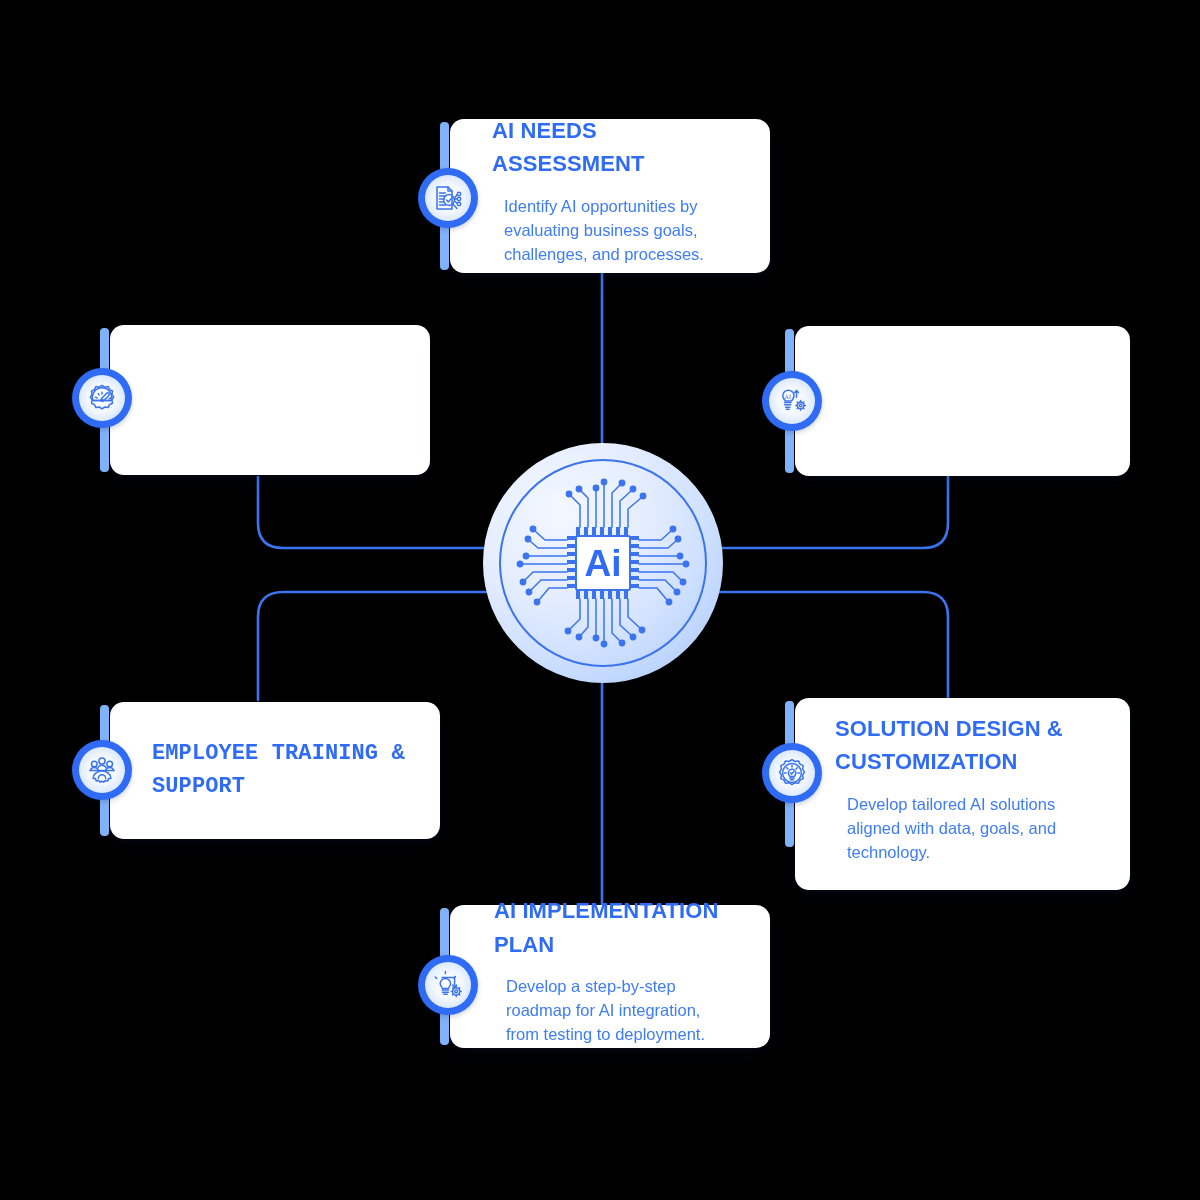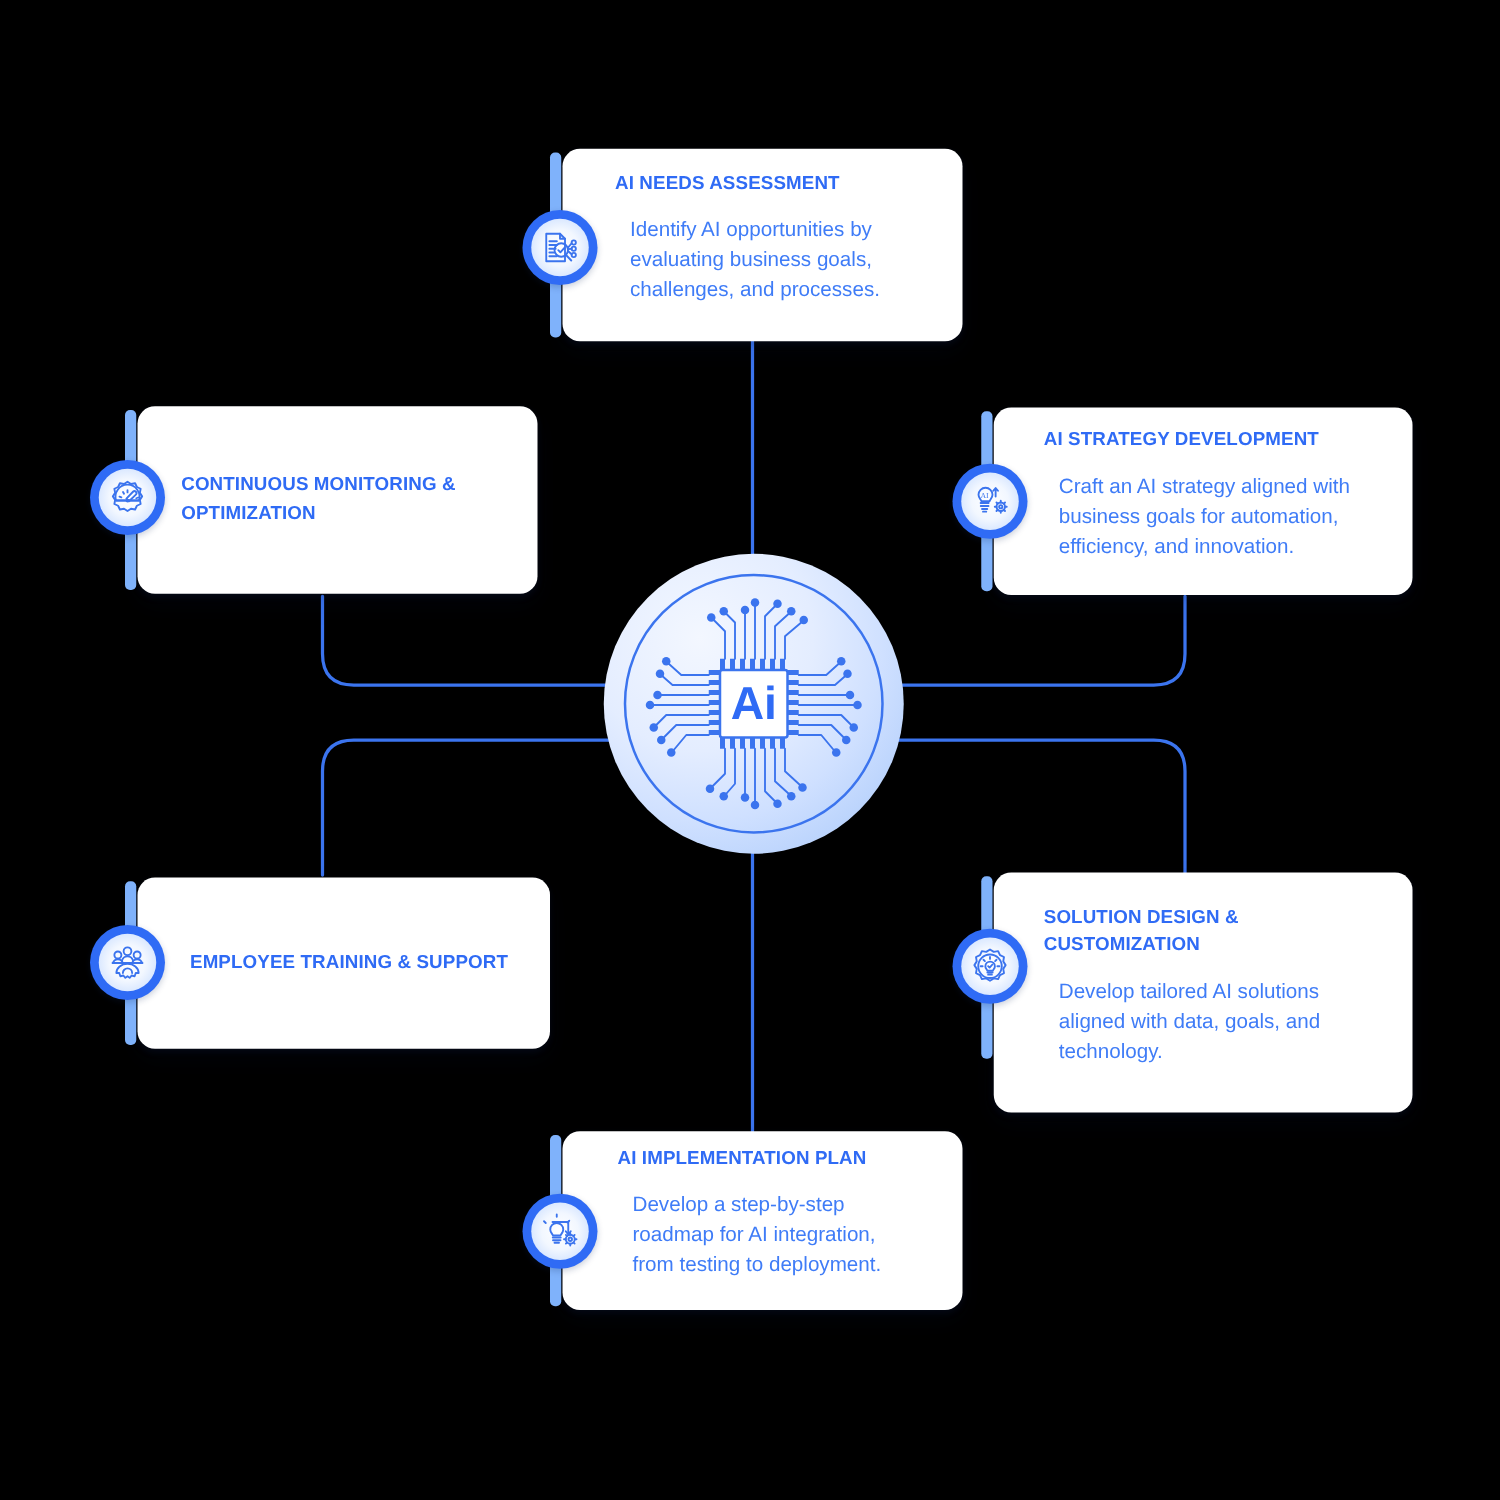--- a/index.html
+++ b/index.html
@@ -85,21 +85,21 @@
     position: absolute;
     top: 0;
     bottom: 0;
     display: flex;
     flex-direction: column;
     justify-content: center;
   }
   .card-title {
     color: #2f6bf5;
     font-weight: bold;
-    font-size: 15px;
+    font-size: 22px;
     line-height: 1.52;
     letter-spacing: 0.1px;
     margin: 0 0 1px 0;
   }
   .card-desc {
     color: #3f7cf7;
     font-size: 16.5px;
     line-height: 1.46;
     margin: 12px;
     font-weight: 500;
@@ -295,24 +295,20 @@
           <circle cx="27" cy="17" r="1.7"></circle>
           <circle cx="27" cy="22" r="1.7"></circle>
           <path d="M22.5,16 L25.3,12.6 M22.8,17.3 L25.3,17 M22.6,19 L25.3,21.4"></path>
         </g>
       </svg>
     </div>
   </div>
 
   <div class="card" style="left:795px; top:326px; width:335px; height:150px;">
     <div class="accent-bar" style="left:-10px; top:3px; height:144px;"></div>
-    <div class="card-text" style="left:40px; right:22px;">
-      <div class="card-title">AI STRATEGY DEVELOPMENT</div>
-      <div class="card-desc">Craft an AI strategy aligned with business goals for automation, efficiency, and innovation.</div>
-    </div>
   </div>
   <div class="badge" style="left:762px; top:371px;">
     <div class="badge-inner">
       <svg viewBox="0 0 32 32">
         <g class="ico">
           <path d="M11,14.2 a5.6,5.6 0 1,1 11.2,0 c0,2.4 -1.7,3.6 -2.4,5.2 h-6.4 c-0.7,-1.6 -2.4,-2.8 -2.4,-5.2 z" transform="translate(-4.2,-3.4)"></path>
           <path d="M8.5,17.4 h6.4 M8.6,19.8 h6.2 M9.6,22.2 h4.2"></path>
           <path d="M10.4,24.3 h2.6"></path>
           <text x="11.7" y="13.6" font-size="6.2" fill="#3b74ee" stroke="none" text-anchor="middle" font-family="Liberation Serif, serif">AI</text>
           <path d="M20.5,12.2 v-6.4 M18.6,7.6 L20.5,5.4 L22.4,7.6"></path>
@@ -363,21 +359,21 @@
           <path d="M10,8.6 h12.6 v9.4"></path>
           <path d="M20.6,16 L22.6,18.6 L24.6,16"></path>
           <circle cx="24.2" cy="22.4" r="3.6"></circle>
           <circle cx="24.2" cy="22.4" r="1.4"></circle>
           <path d="M24.2,17.4 v1.4 M24.2,26 v1.4 M19.2,22.4 h1.4 M27.8,22.4 h1.4 M20.7,18.9 l1,1 M27.7,18.9 l-1,1 M20.7,25.9 l1,-1 M27.7,25.9 l-1,-1"></path>
         </g>
       </svg>
     </div>
   </div>
 
-  <div class="card" style="left:110px; top:702px; width:330px; height:137px;">
+  <div class="card" style="left:110px; top:702px; width:330px; height:137px;font-family:Liberation Mono, monospace;">
     <div class="accent-bar" style="left:-10px; top:3px; height:131px;"></div>
     <div class="card-text" style="left:42px; right:24px;">
       <div class="card-title">EMPLOYEE TRAINING &amp; SUPPORT</div>
     </div>
   </div>
   <div class="badge" style="left:72px; top:740px;">
     <div class="badge-inner">
       <svg viewBox="0 0 32 32">
         <g class="ico">
           <circle cx="16" cy="7" r="3.1"></circle>
@@ -390,21 +386,20 @@
           <path d="M16,17 c4.9,0 8.9,3.3 8.9,7.4 h-2.3 l-0.9,2.6 l-2.4,-0.6 l-1.6,1.9 l-1.7,-1.3 l-1.7,1.3 l-1.6,-1.9 l-2.4,0.6 l-0.9,-2.6 h-2.3 C7.1,20.3 11.1,17 16,17 z"></path>
           <path d="M12.3,24.4 a3.7,3.7 0 0,1 7.4,0"></path>
         </g>
       </svg>
     </div>
   </div>
 
   <div class="card" style="left:110px; top:325px; width:320px; height:150px;">
     <div class="accent-bar" style="left:-10px; top:3px; height:144px;"></div>
     <div class="card-text" style="left:35px; right:18px;">
-      <div class="card-title">CONTINUOUS MONITORING &amp; OPTIMIZATION</div>
     </div>
   </div>
   <div class="badge" style="left:72px; top:368px;">
     <div class="badge-inner">
       <svg viewBox="0 0 32 32">
         <g class="ico">
           <path d="M16,3.4 l2.8,1.8 l3.3,-0.6 l1.4,3 l3,1.4 l-0.6,3.3 l1.8,2.8 l-1.8,2.8 l0.6,3.3 l-3,1.4 l-1.4,3 l-3.3,-0.6 l-2.8,1.8 l-2.8,-1.8 l-3.3,0.6 l-1.4,-3 l-3,-1.4 l0.6,-3.3 L4.3,15.1 l1.8,-2.8 l-0.6,-3.3 l3,-1.4 l1.4,-3 l3.3,0.6 z"></path>
           <path d="M6.9,18.4 a9.6,9.6 0 1,1 18.2,0 z"></path>
           <path d="M6.9,18.4 h18.2"></path>
           <path d="M15.1,16.9 L20.4,11.4 a1.6,1.6 0 0,1 2.3,2.3 L17.2,19 z"></path>

